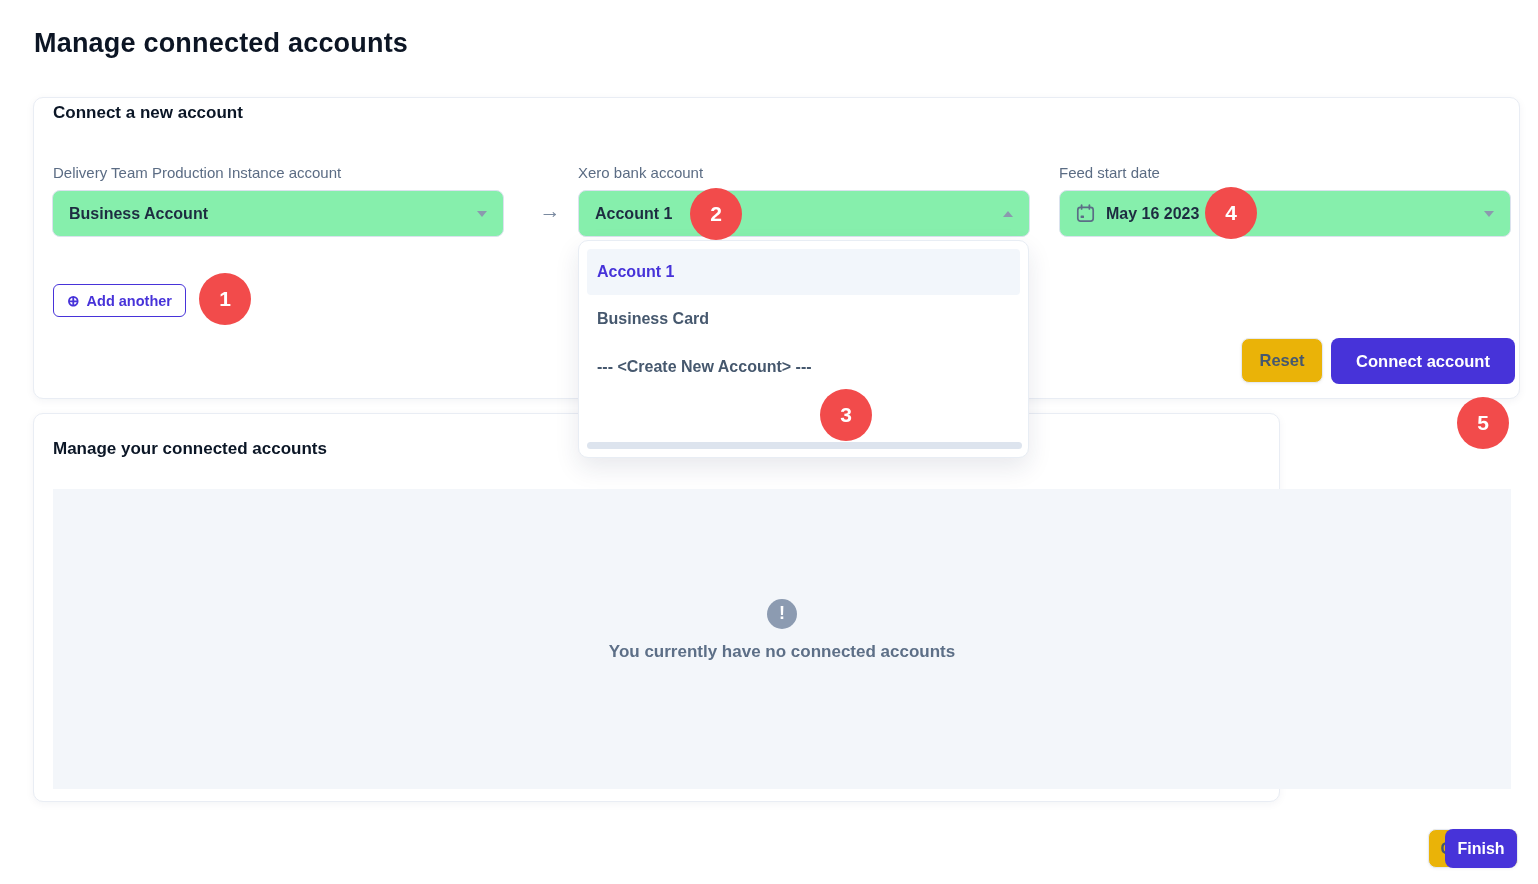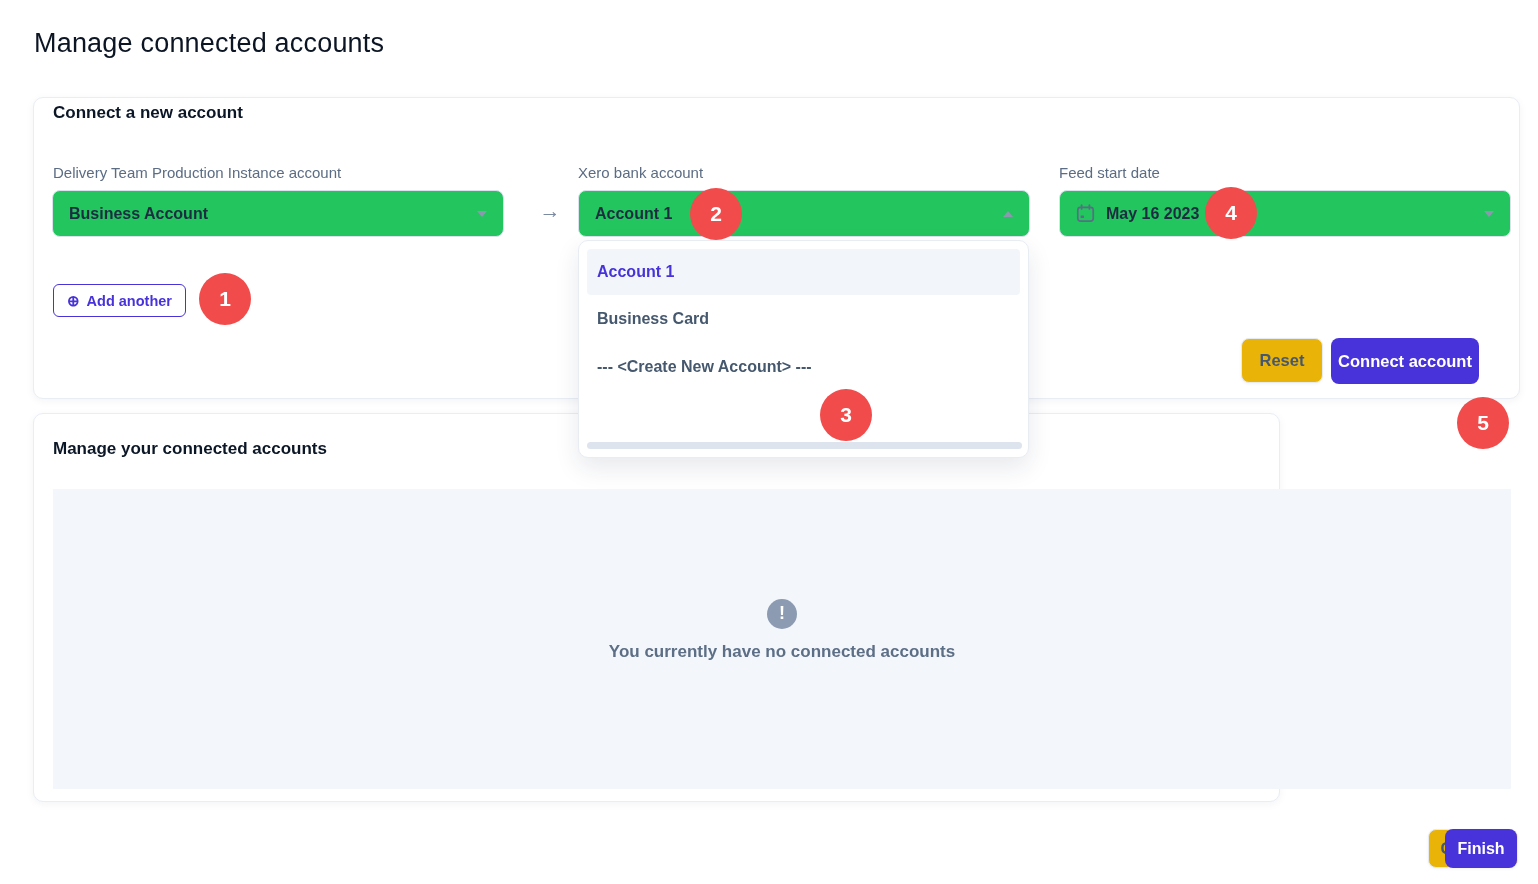--- a/index.html
+++ b/index.html
@@ -4,21 +4,21 @@
 <style>
   * { margin:0; padding:0; box-sizing:border-box; }
   html,body { background:#fff; }
   #app {
     position:relative; width:1538px; height:884px; background:#ffffff;
     font-family:"Liberation Sans", sans-serif; overflow:hidden;
   }
 
   .page-title {
     position:absolute; left:34px; top:28px;
-    font-size:27px; font-weight:400; color:#0c1524; letter-spacing:.2px;text-align:center;
+    font-size:27px; font-weight:700; color:#0c1524; letter-spacing:.2px;text-align:center;
   }
 
   .card {
     position:absolute; background:#fff;
     border:1px solid #e9edf4; border-radius:10px;
     box-shadow:0 2px 8px rgba(23,43,77,.05);
   }
   #card-connect { left:33px; top:97px; width:1487px; height:302px; }
   #card-manage  { left:33px; top:413px; width:1247px; height:389px; }
 
@@ -28,21 +28,21 @@
 
   .field-label {
     position:absolute; top:66px; font-size:15px; color:#5b6c84; font-weight:500;
   }
   #label-source { left:19px; }
   #label-xero   { left:544px; }
   #label-date   { left:1025px; }
 
   .select {
     position:absolute; top:92px; width:452px; height:47px;
-    background:#22c55e; border:1px solid #dbe2ee; border-radius:8px;
+    background:#86efac; border:1px solid #dbe2ee; border-radius:8px;
     display:flex; align-items:center; padding:0 16px; cursor:pointer;
   }
   #select-source { left:18px; }
   #select-xero   { left:544px; }
   #select-date   { left:1025px; }
   .select-value { font-size:16px; font-weight:600; color:#1d2c41; }
 
   .chev { margin-left:auto; width:0; height:0;
     border-left:5px solid transparent; border-right:5px solid transparent; }
   .chev-down { border-top:6px solid #8b99ae; }
@@ -68,21 +68,21 @@
     border-radius:8px; cursor:pointer; font-family:inherit;
   }
   .btn-ghost {
     background:#eab308; border:1px solid #e6eaf1; color:#46586f;
     font-weight:700; box-shadow:0 1px 3px rgba(23,43,77,.06);
   }
   .btn-primary {
     background:#4733d9; border:none; color:#fff; font-weight:800;
   }
   #reset-btn   { position:absolute; left:1207px; top:240px; width:82px;  height:45px; font-size:16.5px; }
-  #connect-btn { position:absolute; left:1297px; top:240px; width:148px; height:46px; font-size:16.5px; }
+  #connect-btn { position:absolute; left:1297px; top:240px; width:184px; height:46px; font-size:16.5px; }
 
   
   .dropdown-panel {
     position:absolute; left:578px; top:240px; width:451px; height:218px;
     background:#fff; border:1px solid #e8edf4; border-radius:10px;
     box-shadow:0 10px 24px rgba(25,39,80,.10); z-index:5; overflow:hidden;
   }
   .dd-item {
     height:48px; display:flex; align-items:center; padding:0 18px;
     font-size:16px; font-weight:600; color:#46586e; cursor:pointer;

